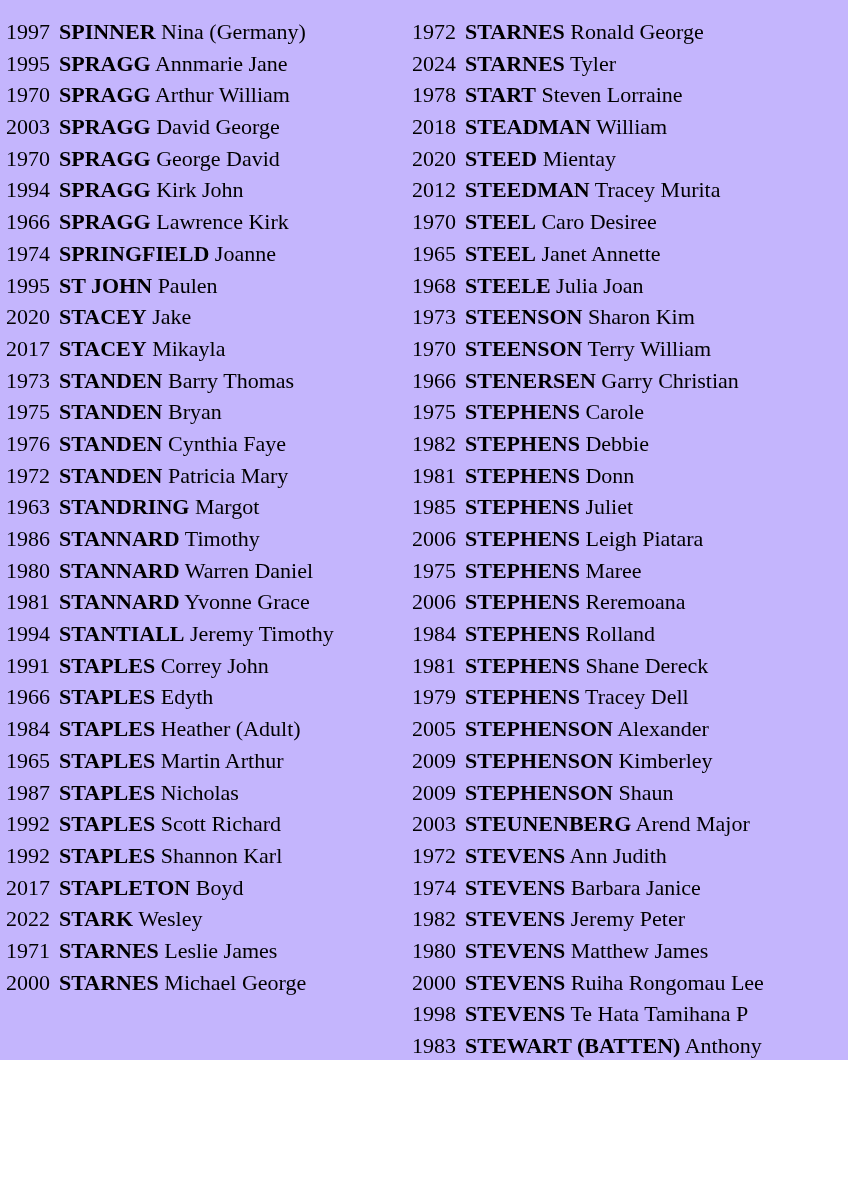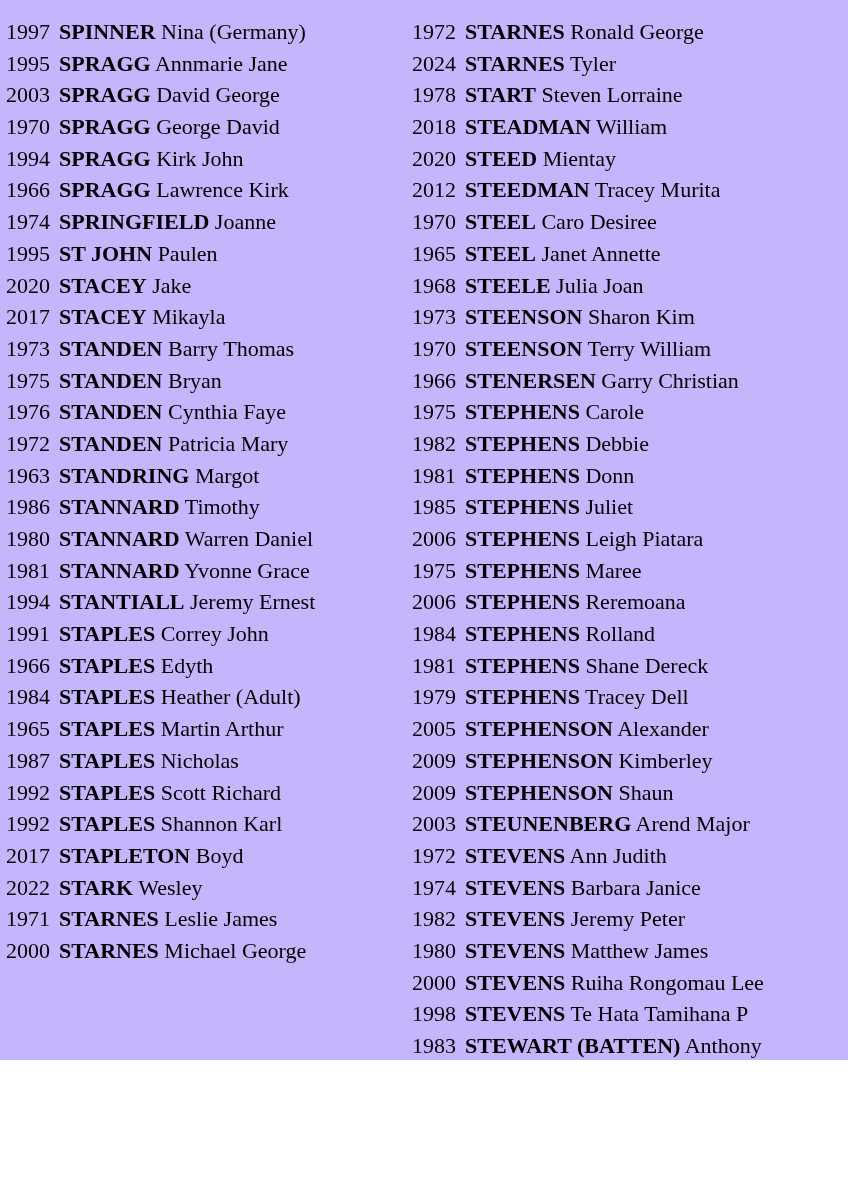--- a/index.html
+++ b/index.html
@@ -55,37 +55,38 @@
 </style>
 </head>
 <body>
 
 <div class="page">
 
   <div class="columns">
     <div class="col col-left" id="col-left">
         <div class="row"><span class="year">1997</span><span class="name"><span class="surname">SPINNER</span><span> Nina (Germany)</span></span></div>
         <div class="row"><span class="year">1995</span><span class="name"><span class="surname">SPRAGG</span><span> Annmarie Jane</span></span></div>
+        <div class="row"><span class="year">1970</span><span class="name"><span class="surname">SPRAGG</span><span> Arthur William</span></span></div>
         <div class="row"><span class="year">2003</span><span class="name"><span class="surname">SPRAGG</span><span> David George</span></span></div>
         <div class="row"><span class="year">1970</span><span class="name"><span class="surname">SPRAGG</span><span> George David</span></span></div>
         <div class="row"><span class="year">1994</span><span class="name"><span class="surname">SPRAGG</span><span> Kirk John</span></span></div>
         <div class="row"><span class="year">1966</span><span class="name"><span class="surname">SPRAGG</span><span> Lawrence Kirk</span></span></div>
         <div class="row"><span class="year">1974</span><span class="name"><span class="surname">SPRINGFIELD</span><span> Joanne</span></span></div>
         <div class="row"><span class="year">1995</span><span class="name"><span class="surname">ST JOHN</span><span> Paulen</span></span></div>
         <div class="row"><span class="year">2020</span><span class="name"><span class="surname">STACEY</span><span> Jake</span></span></div>
         <div class="row"><span class="year">2017</span><span class="name"><span class="surname">STACEY</span><span> Mikayla</span></span></div>
         <div class="row"><span class="year">1973</span><span class="name"><span class="surname">STANDEN</span><span> Barry Thomas</span></span></div>
         <div class="row"><span class="year">1975</span><span class="name"><span class="surname">STANDEN</span><span> Bryan</span></span></div>
         <div class="row"><span class="year">1976</span><span class="name"><span class="surname">STANDEN</span><span> Cynthia Faye</span></span></div>
         <div class="row"><span class="year">1972</span><span class="name"><span class="surname">STANDEN</span><span> Patricia Mary</span></span></div>
         <div class="row"><span class="year">1963</span><span class="name"><span class="surname">STANDRING</span><span> Margot</span></span></div>
         <div class="row"><span class="year">1986</span><span class="name"><span class="surname">STANNARD</span><span> Timothy</span></span></div>
         <div class="row"><span class="year">1980</span><span class="name"><span class="surname">STANNARD</span><span> Warren Daniel</span></span></div>
         <div class="row"><span class="year">1981</span><span class="name"><span class="surname">STANNARD</span><span> Yvonne Grace</span></span></div>
-        <div class="row"><span class="year">1994</span><span class="name"><span class="surname">STANTIALL</span><span> Jeremy Ernest</span></span></div>
+        <div class="row"><span class="year">1994</span><span class="name"><span class="surname">STANTIALL</span><span> Jeremy Timothy</span></span></div>
         <div class="row"><span class="year">1991</span><span class="name"><span class="surname">STAPLES</span><span> Correy John</span></span></div>
         <div class="row"><span class="year">1966</span><span class="name"><span class="surname">STAPLES</span><span> Edyth</span></span></div>
         <div class="row"><span class="year">1984</span><span class="name"><span class="surname">STAPLES</span><span> Heather (Adult)</span></span></div>
         <div class="row"><span class="year">1965</span><span class="name"><span class="surname">STAPLES</span><span> Martin Arthur</span></span></div>
         <div class="row"><span class="year">1987</span><span class="name"><span class="surname">STAPLES</span><span> Nicholas</span></span></div>
         <div class="row"><span class="year">1992</span><span class="name"><span class="surname">STAPLES</span><span> Scott Richard</span></span></div>
         <div class="row"><span class="year">1992</span><span class="name"><span class="surname">STAPLES</span><span> Shannon Karl</span></span></div>
         <div class="row"><span class="year">2017</span><span class="name"><span class="surname">STAPLETON</span><span> Boyd</span></span></div>
         <div class="row"><span class="year">2022</span><span class="name"><span class="surname">STARK</span><span> Wesley</span></span></div>
         <div class="row"><span class="year">1971</span><span class="name"><span class="surname">STARNES</span><span> Leslie James</span></span></div>

